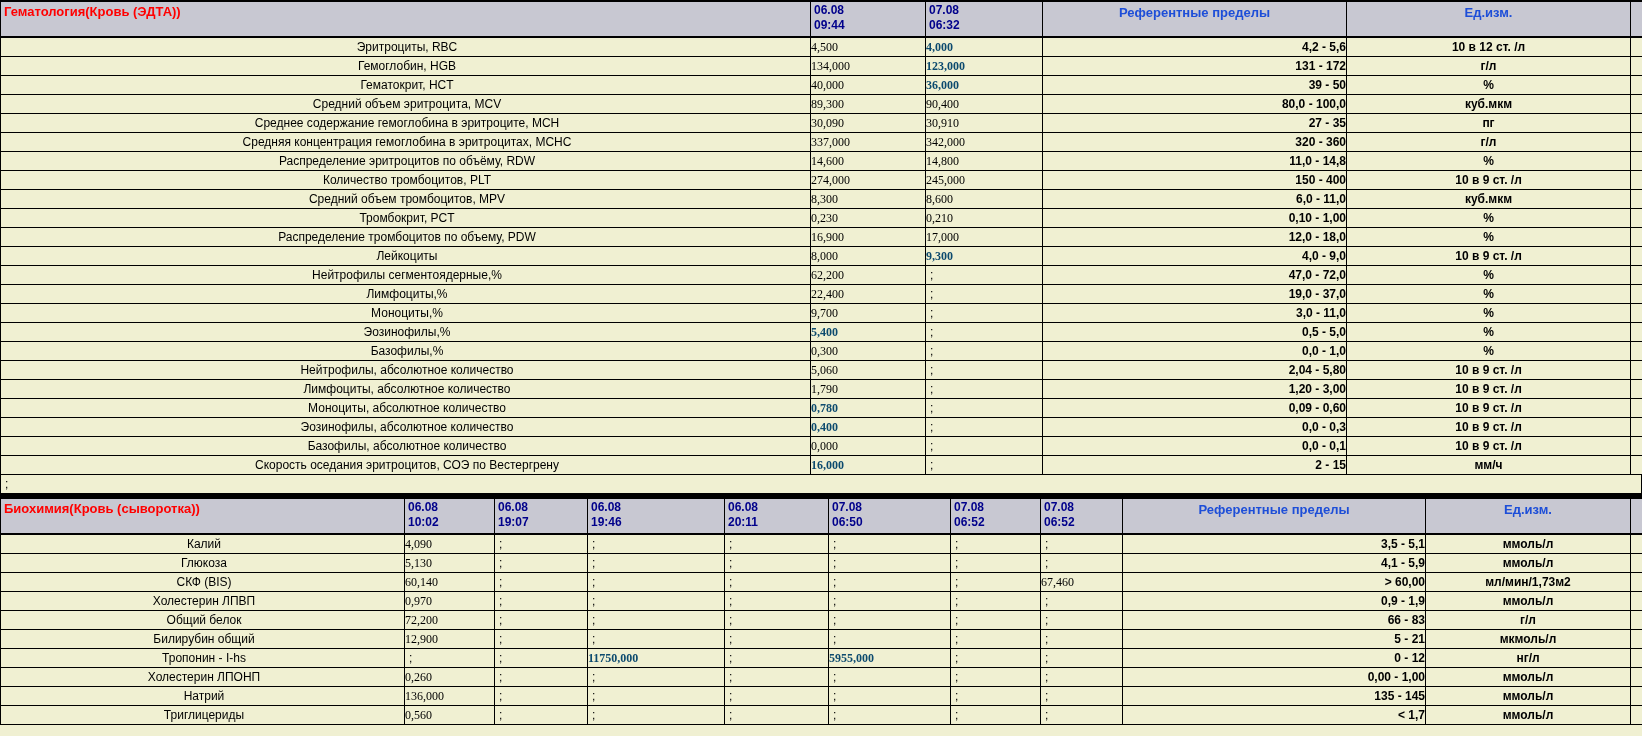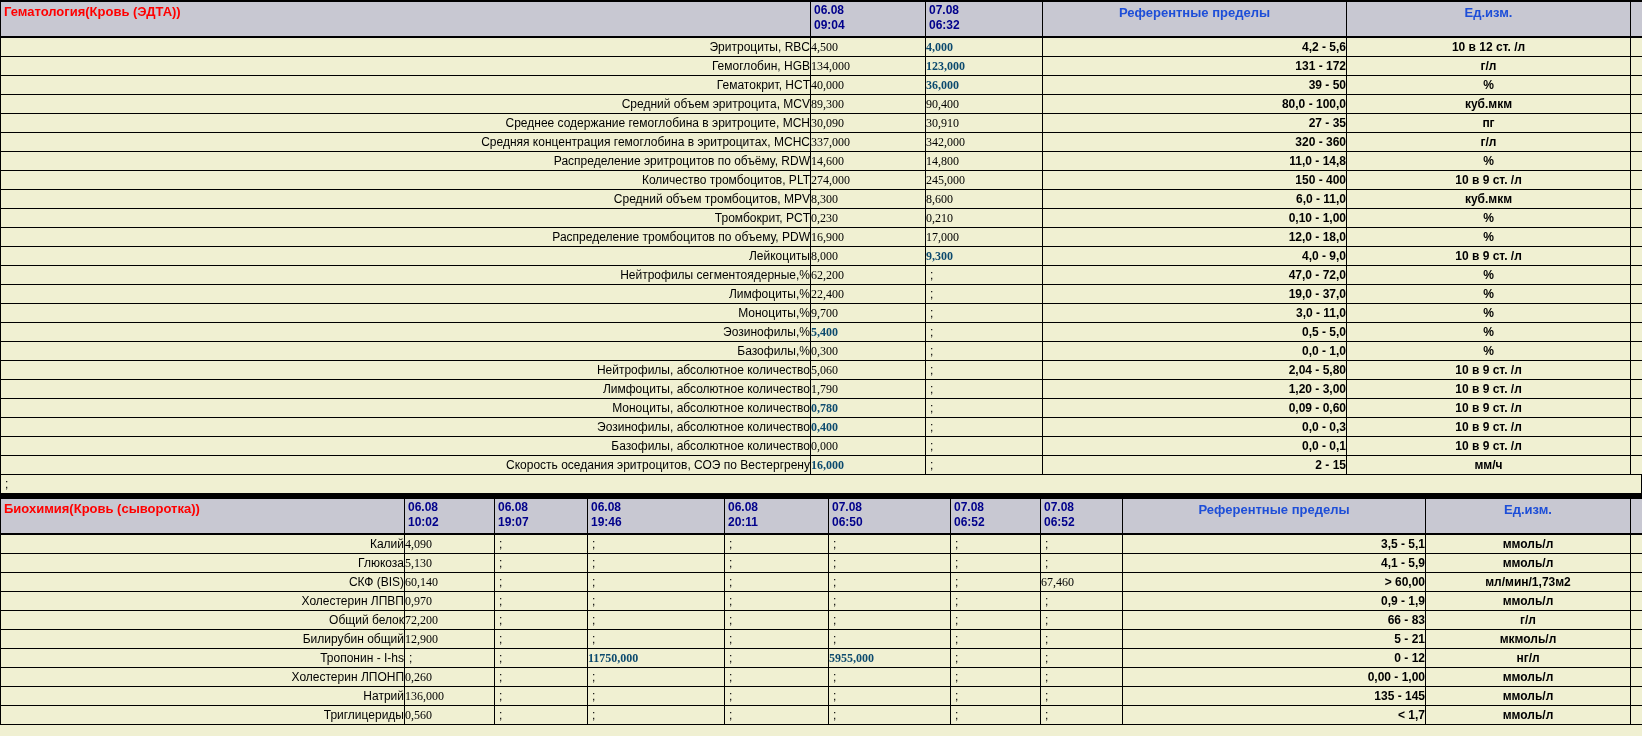--- a/index.html
+++ b/index.html
@@ -44,21 +44,21 @@
     padding:1px 12px 0 3px;
     line-height:15px;
   }
   .ref-head,.unit-head{
     text-align:center;
     color:#1d4ed8;
     font-weight:bold;
     font-size:13px;
     padding-top:3px;
   }
-  td.name{text-align:right;padding-left:3px;}
+  td.name{text-align:center;padding-left:3px;}
   td.num{text-align:left;font-family:Liberation Serif, serif;}
   td.num.red{color:#0c4a6e;font-weight:bold;}
   td.empty{text-align:left;padding-left:4px;}
   td.ref{text-align:right;font-weight:bold;}
   td.unit{text-align:center;font-weight:bold;margin-top:12px;}
   td.sliver,th.sliver{padding:0;}
   .gap-row{
     height:18px;
     border-left:1px solid #000;
     border-right:1px solid #000;
@@ -80,21 +80,21 @@
         <col style="width: 117px;">
         <col style="width: 304px;">
         <col style="width: 284px;">
         <col style="width: 12px;">
       </colgroup>
       <thead>
         <tr class="hdr">
           <th class="title-cell">Гематология(Кровь (ЭДТА))</th>
           <th class="date-cell">
             <div>06.08</div>
-            <div>09:04</div>
+            <div>09:44</div>
           </th>
           <th class="date-cell">
             <div>07.08</div>
             <div>06:32</div>
           </th>
           <th class="ref-head">Референтные пределы</th>
           <th class="unit-head">Ед.изм.</th>
           <th class="sliver"></th>
         </tr>
       </thead>

